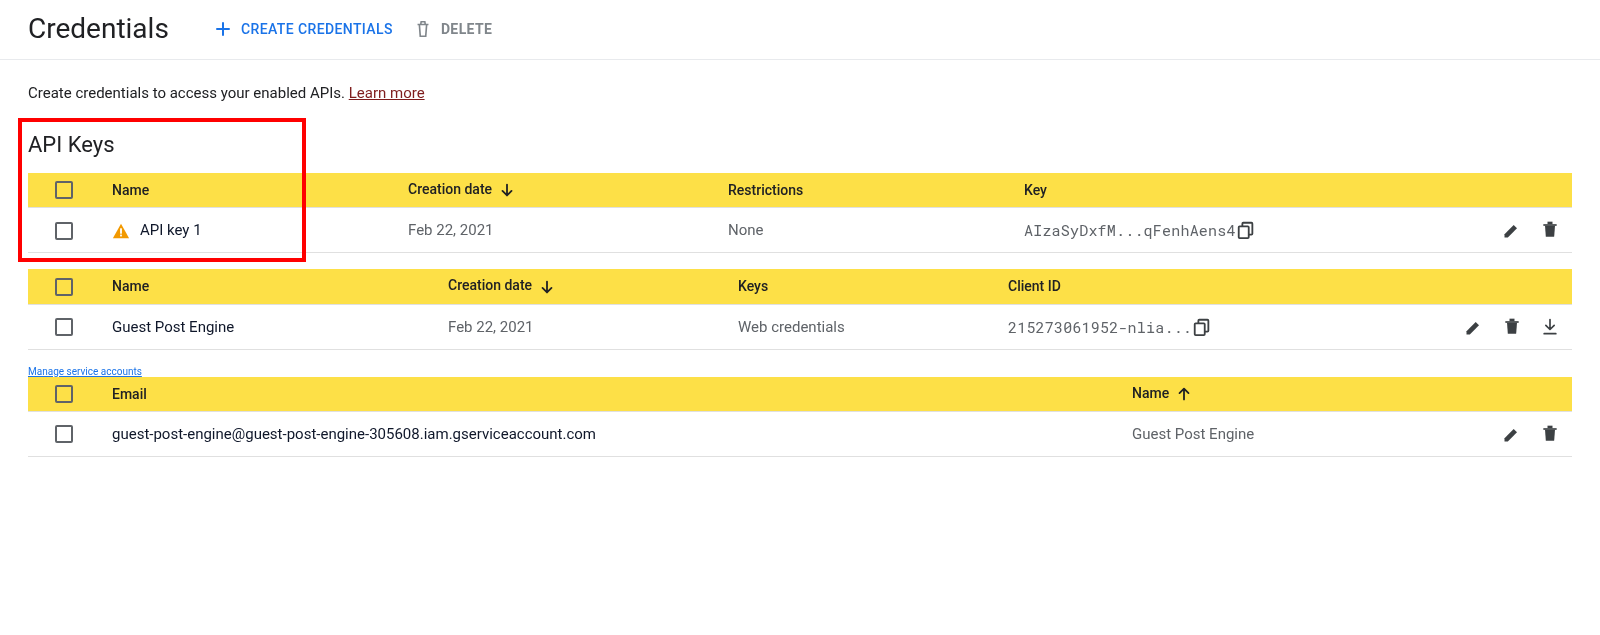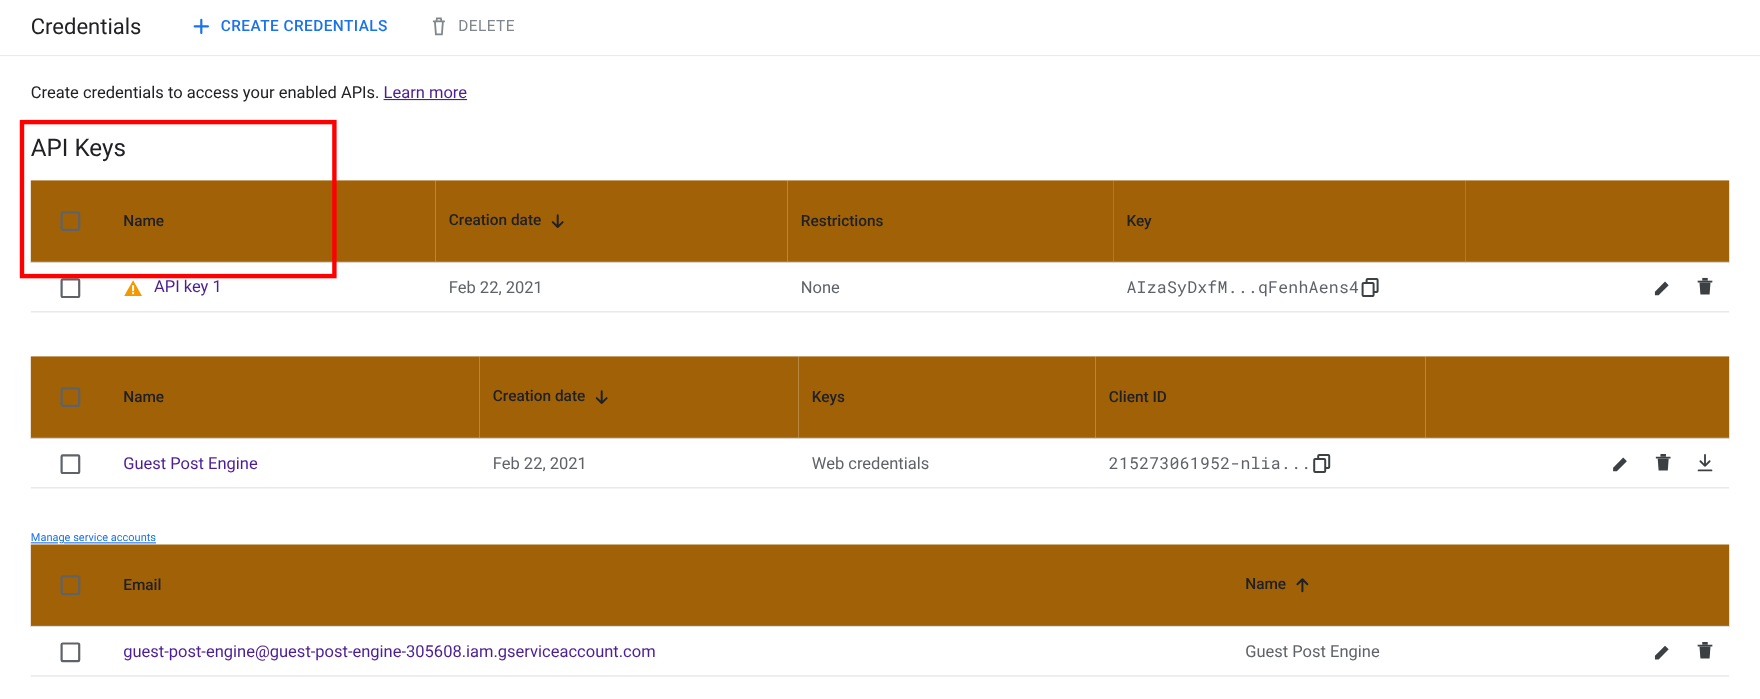--- a/index.html
+++ b/index.html
@@ -11,59 +11,59 @@
       width: 1600px;
     }
     .topbar {
       display: flex;
       align-items: center;
       padding: 12px 28px 14px 28px;
       border-bottom: 1px solid #e8eaed;
       gap: 44px;
     }
     .page-title {
-      font-size: 20px;
+      font-size: 28px;
       font-weight: 400;
       color: #202124;
     }
-    .top-actions { display: flex; align-items: center; gap: 36px; }
+    .top-actions { display: flex; align-items: center; gap: 20px; }
     .btn-create {
       display: flex; align-items: center; gap: 8px;
       color: #1a73e8; font-size: 14px; font-weight: 500;
       letter-spacing: .4px; text-transform: uppercase;
       cursor: pointer;
     }
     .btn-delete {
       display: flex; align-items: center; gap: 8px;
-      color: #80868b; font-size: 14px; font-weight: 400;
+      color: #80868b; font-size: 14px; font-weight: 700;
       letter-spacing: .4px; text-transform: uppercase;
       cursor: pointer;
     }
     .content { padding: 24px 28px 40px 28px; }
     .intro { font-size: 15px; color: #202124; margin-bottom: 30px; }
-    .intro a { color: #4c1d95; }
-    .section { margin-bottom: 40px; }
+    .intro a { color: #7f1d1d; }
+    .section { margin-bottom: 16px; }
     .section-heading {
       font-size: 22px; font-weight: 400; color: #202124;
       margin-bottom: 16px;
     }
     .section-heading-row { display:flex; align-items:center; justify-content:space-between; }
     .manage-link { color:#1a73e8; font-size:10px; text-decoration:underline; cursor:pointer; }
     table { width: 100%; border-collapse: collapse; }
     th {
-      background: #a16207; text-align: left; font-weight: 500;
-      font-size: 14px; color: #202124; padding: 28px 12px;
+      background: #fde047; text-align: left; font-weight: 500;
+      font-size: 14px; color: #202124; padding: 8px 12px;
       border-bottom: 1px solid #e0e0e0;
     }
     td {
       padding: 12px 12px; font-size: 15px;
       border-bottom: 1px solid #e0e0e0; color: #5f6368;
       vertical-align: middle;
     }
-    td.name-cell { color: #4c1d95; }
+    td.name-cell { color: #0f172a; }
     .mono { font-family: "Roboto Mono", Menlo, Consolas, monospace; color:#5f6368; letter-spacing:.2px; }
     .check-col { width: 60px; text-align: center; }
     .checkbox {
       width: 18px; height: 18px; border: 2px solid #5f6368;
       border-radius: 2px; display: inline-block; cursor:pointer;
       vertical-align: middle;
     }
     .sort-arrow { margin-left: 6px; display:inline-flex; vertical-align:middle; }
     .warn-icon { display:inline-flex; margin-right:10px; vertical-align:middle; }
     .row-actions { display:flex; align-items:center; gap:18px; justify-content:flex-end; }

